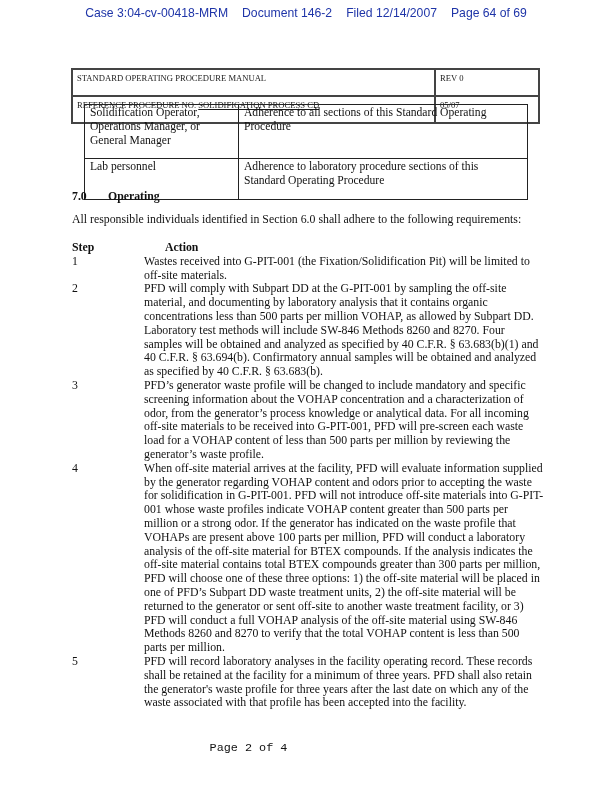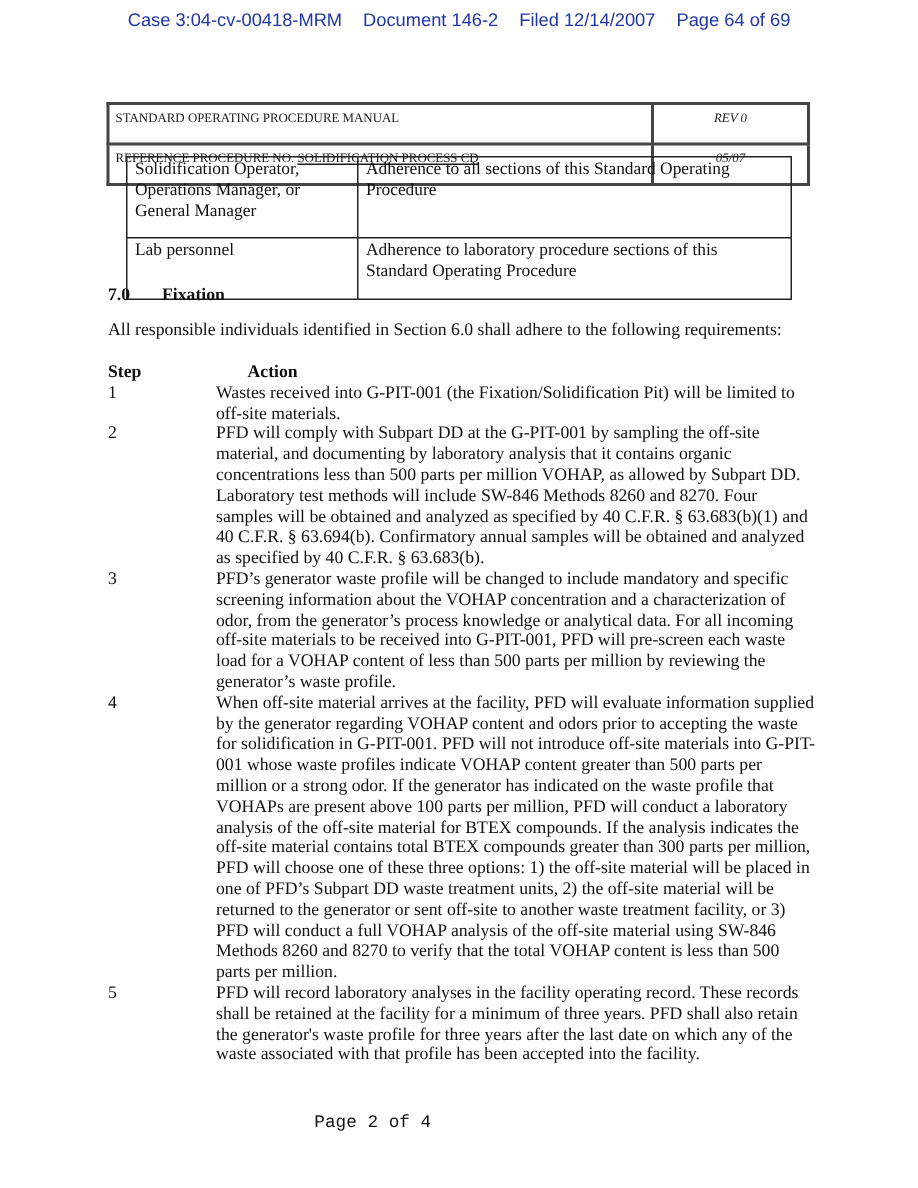--- a/index.html
+++ b/index.html
@@ -41,22 +41,21 @@
     .hdr-table td {
       border: 2px solid #444;
       font-size: 8.6px;
       padding: 3px 4px 0 4px;
       height: 22px;
       vertical-align: top;
       color: #1a1a1a;
     }
     .hdr-table td.right {
       width: 94px;
-      text-align: center;
-      font-style: italic;
+      text-align: left;
     }
     .u { text-decoration: underline; }
 
     .role-table {
       position: absolute;
       left: 84px;
       top: 104px;
       width: 444px;
       border-collapse: collapse;
       border: 1px solid #222;
@@ -142,21 +141,21 @@
     <td class="c1">Solidification Operator, Operations Manager, or General Manager</td>
     <td>Adherence to all sections of this Standard Operating Procedure</td>
   </tr>
   <tr>
     <td class="c1">Lab personnel</td>
     <td>Adherence to laboratory procedure sections of this Standard Operating Procedure</td>
   </tr>
 </tbody>
   </table>
 
-<div class="section"><span class="num">7.0</span><span>Fixation</span></div>
+<div class="section"><span class="num">7.0</span><span>Operating</span></div>
 
 <div class="intro">All responsible individuals identified in Section 6.0 shall adhere to the following requirements:</div>
 
 <div class="steps">
   <div class="step-row bold">
     <div class="step-num">Step</div>
     <div class="step-text">Action</div>
   </div>
   <div class="step-row">
     <div class="step-num">1</div>

